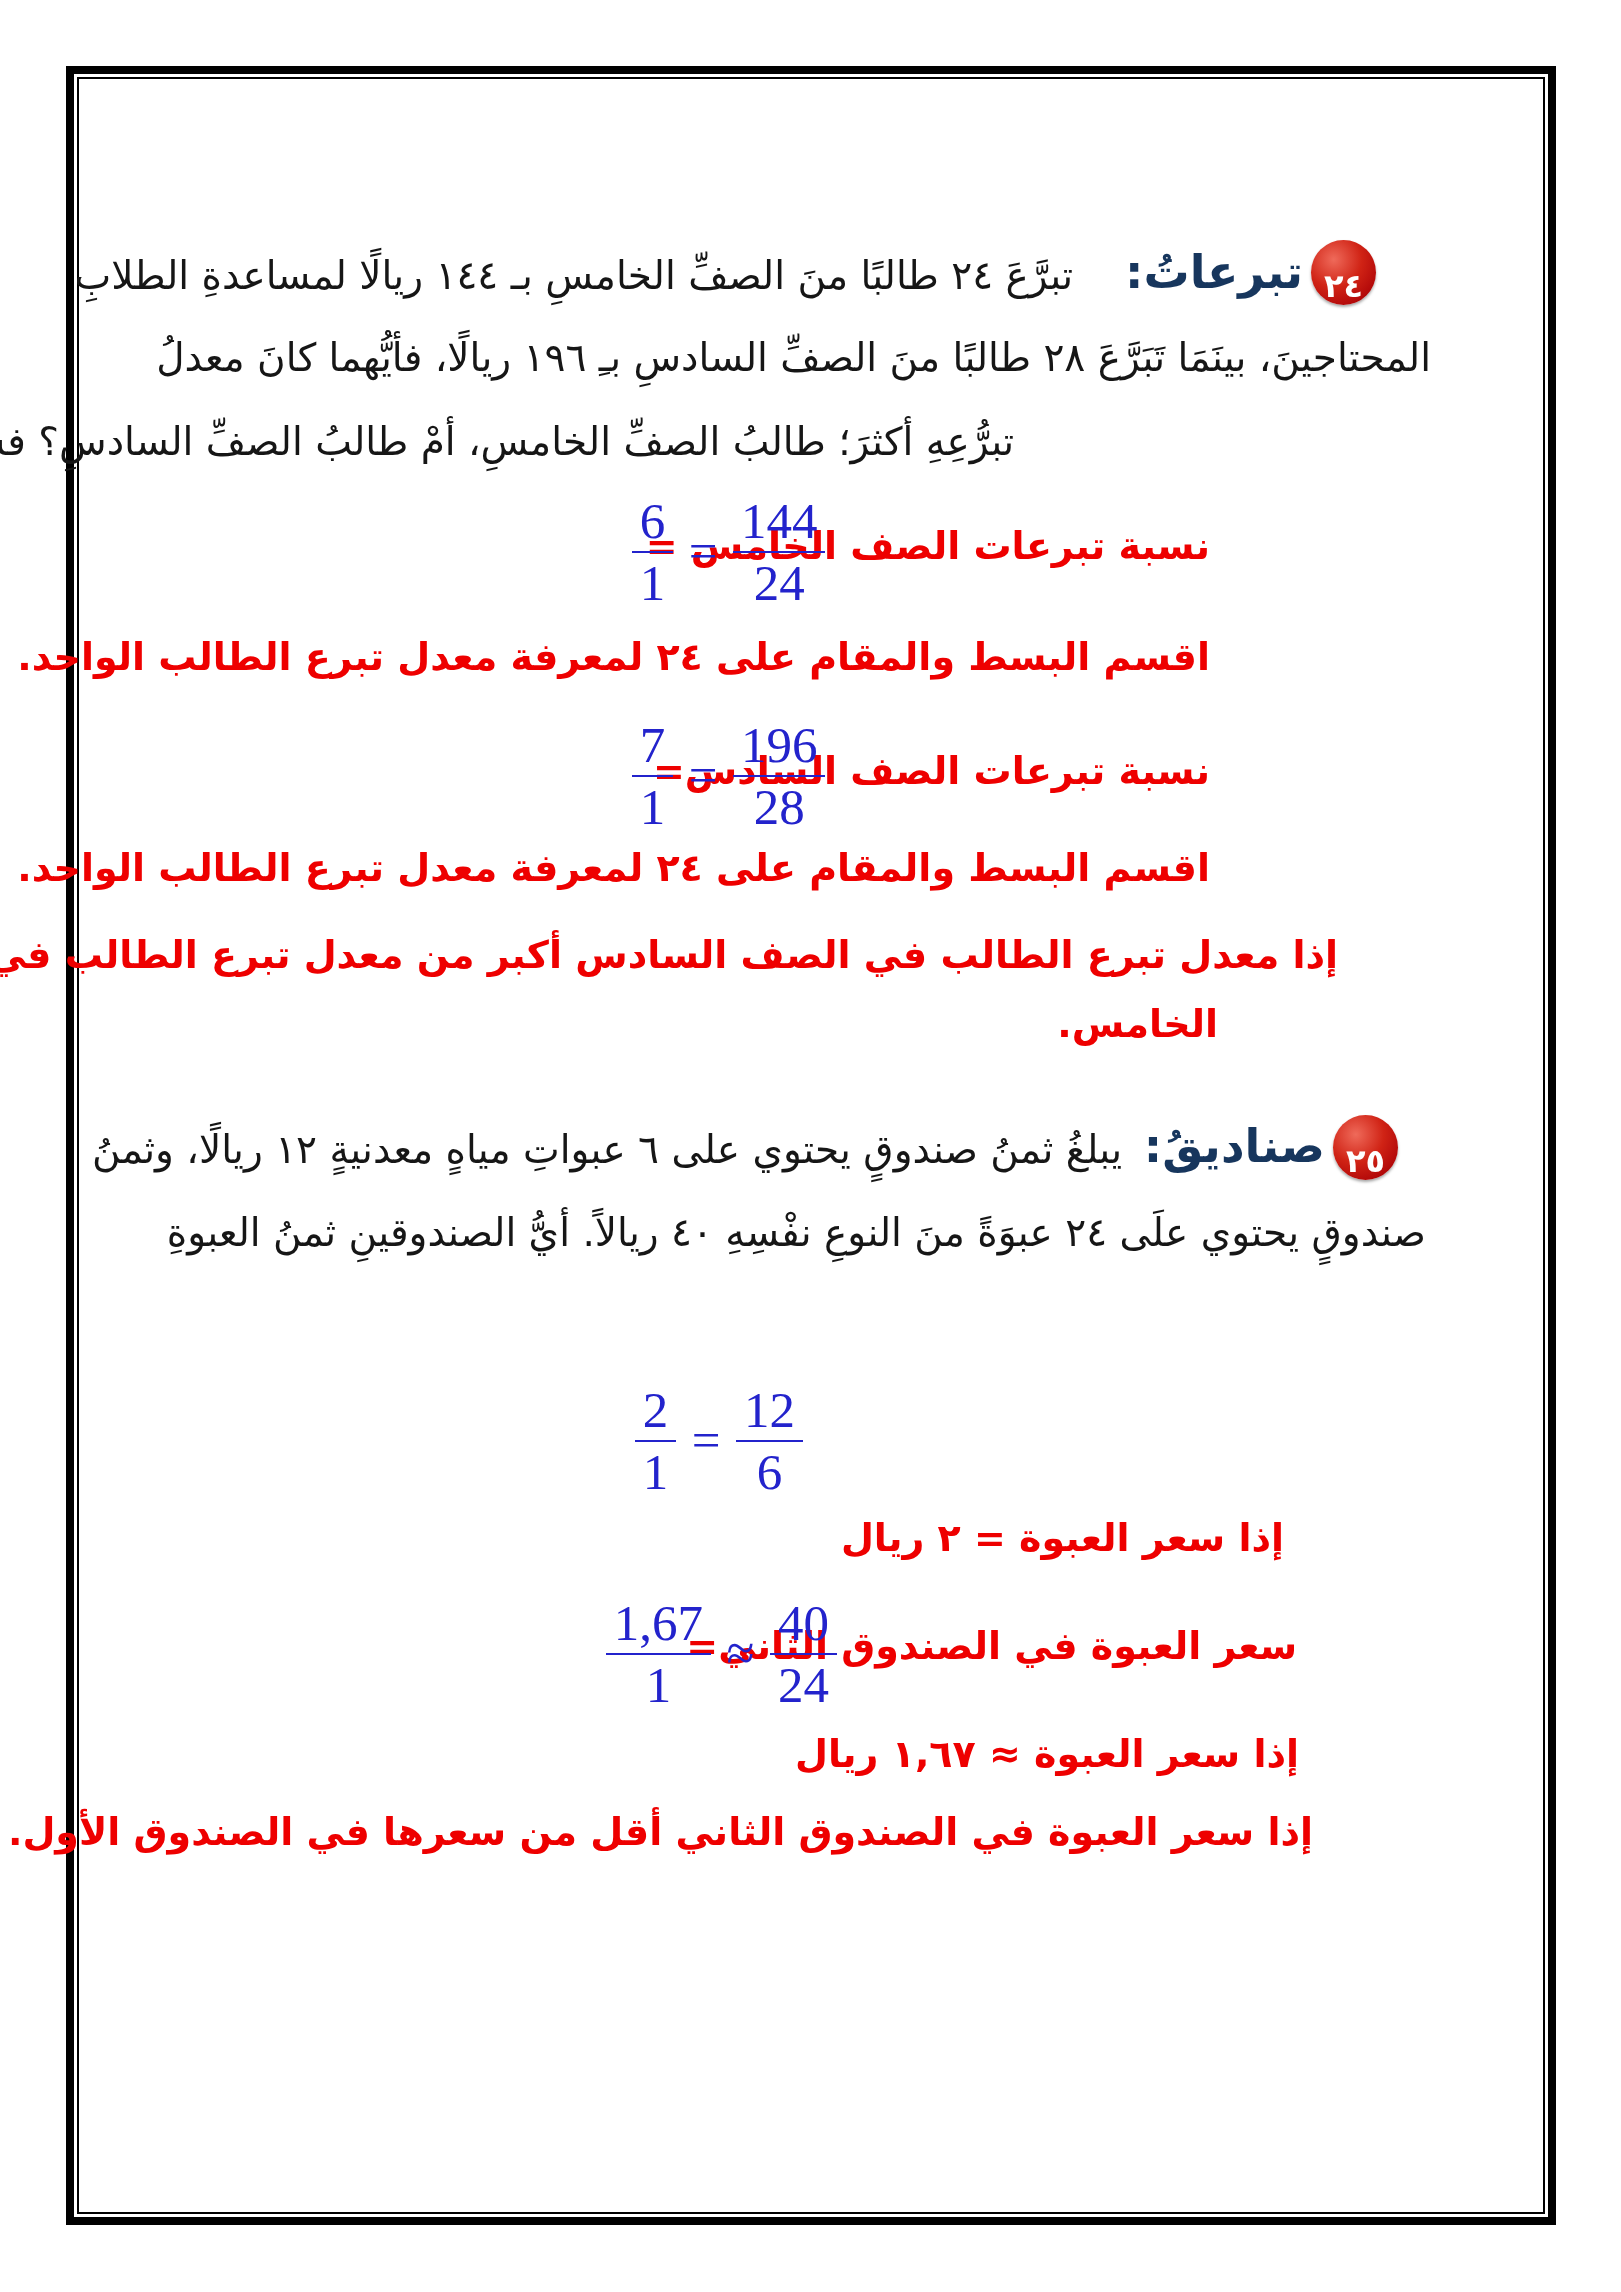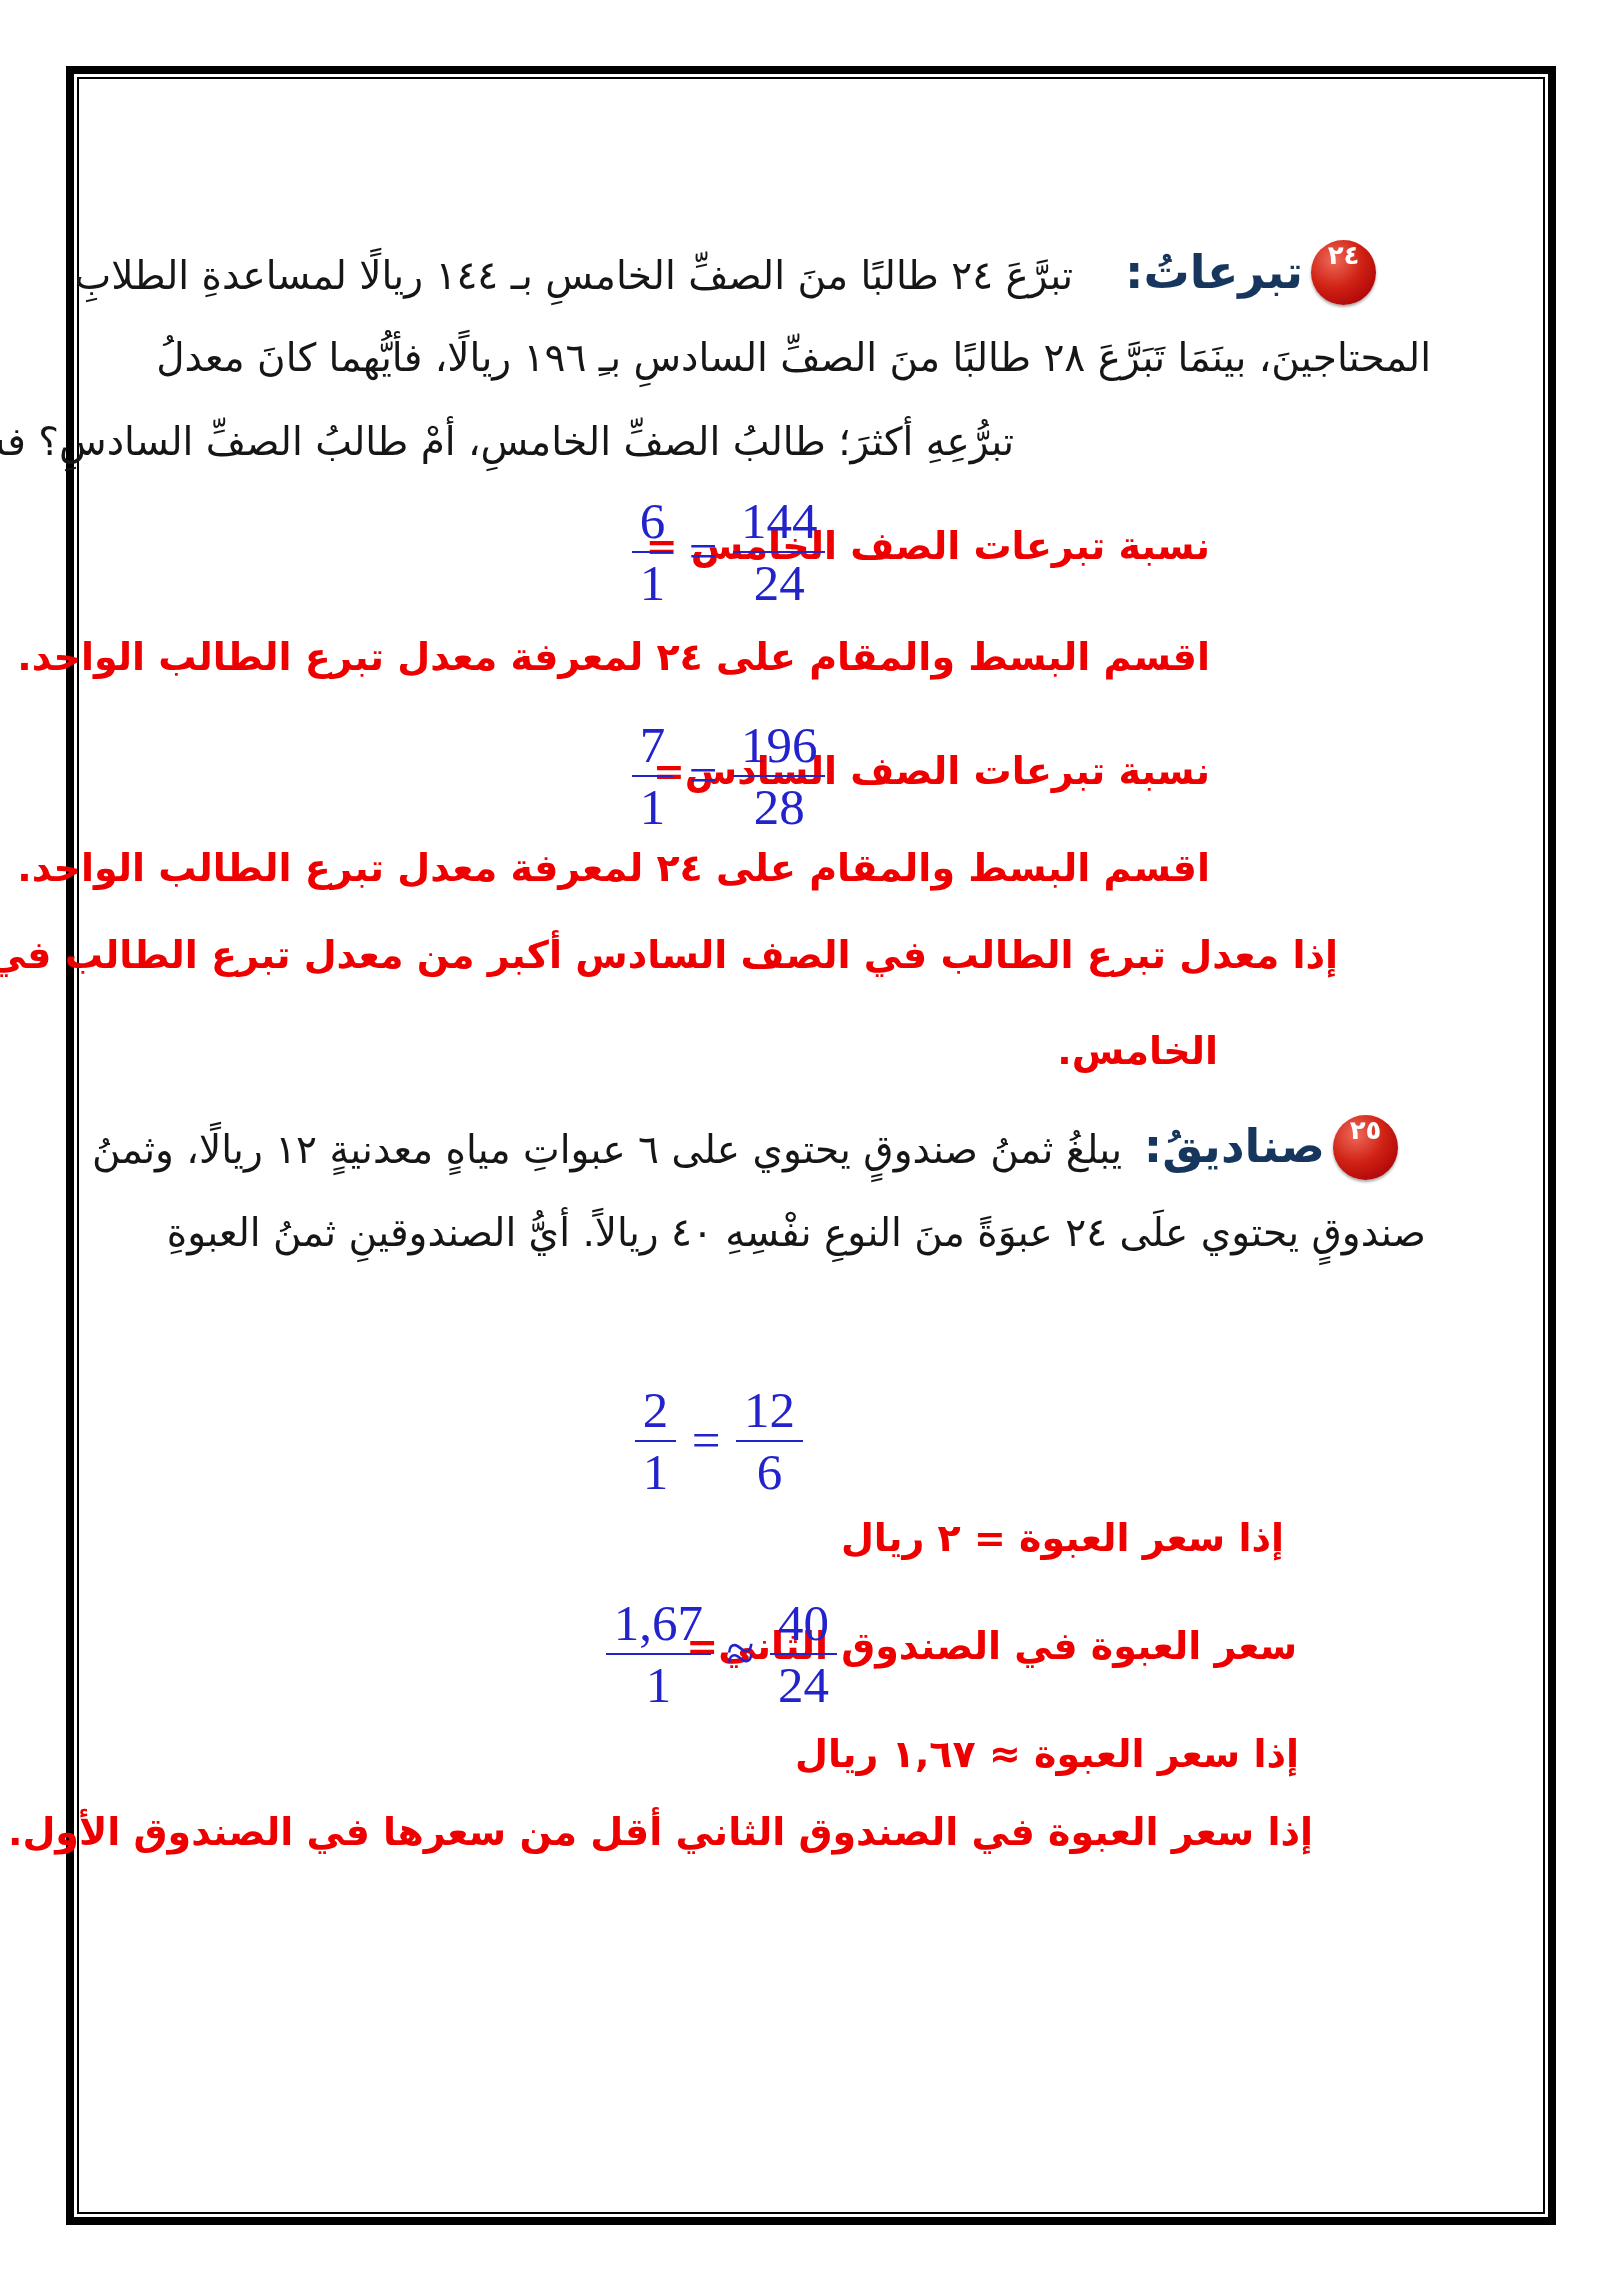--- a/index.html
+++ b/index.html
@@ -30,22 +30,22 @@
   .body-line{
     font-size:39px;color:var(--text);direction:rtl;
     letter-spacing:0px;
   }
   .prob-title{
     font-size:46px;font-weight:bold;color:var(--navy);direction:rtl;
   }
   .badge{
     width:65px;height:65px;border-radius:50%;
     background:radial-gradient(circle at 35% 30%, #ef6a5a 0%, #d02315 45%, var(--badge) 75%, #7d0404 100%);
-    color:#fff;display:flex;align-items:flex-start;justify-content:center;
-    font-size:26px;font-weight:bold;
+    color:#fff;display:flex;align-items:flex-end;justify-content:center;
+    font-size:32px;font-weight:bold;
     box-shadow:0 2px 2.9px rgba(0,0,0,.35);
   }
   .red-line{
     font-size:38px;font-weight:bold;color:var(--red);direction:rtl;
   }
   .eq{
     display:inline-flex;align-items:center;direction:ltr;
     color:var(--blue);
     font-family:"Liberation Serif","DejaVu Serif",serif;
     font-size:51px;line-height:1.02;
@@ -103,21 +103,21 @@
     <span class="frac">
       <span class="num">196</span>
       <span class="den">28</span>
     </span>
   </div>
 
   <div class="abs red-line" style="right:411px;top:846px;">اقسم البسط والمقام على ٢٤ لمعرفة معدل تبرع الطالب الواحد.</div>
 
   <div class="abs red-line" style="right:283px;top:933px;">إذا معدل تبرع الطالب في الصف السادس أكبر من معدل تبرع الطالب في الصف</div>
 
-  <div class="abs red-line" style="right:403px;top:1002px;margin-top:27px;">الخامس.</div>
+  <div class="abs red-line" style="right:403px;top:1002px;">الخامس.</div>
 
   <div class="abs badge" style="left:1333px;top:1115px;">
     <span>٢٥</span>
   </div>
 
   <div class="abs prob-title" style="right:296px;top:1119px;">صناديقُ:</div>
 
   <div class="abs body-line" style="right:499px;top:1127px;">يبلغُ ثمنُ صندوقٍ يحتوي على ٦ عبواتِ مياهٍ معدنيةٍ ١٢ ريالًا، وثمنُ</div>
 
   <div class="abs body-line" style="right:195px;top:1210px;text-align:center;">صندوقٍ يحتوي علَى ٢٤ عبوَةً منَ النوعِ نفْسِهِ ٤٠ ريالاً. أيُّ الصندوقينِ ثمنُ العبوةِ</div>

